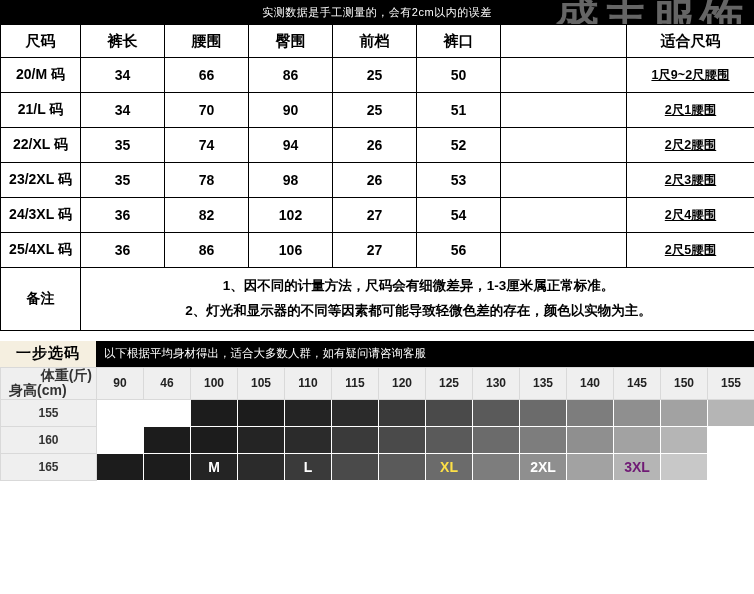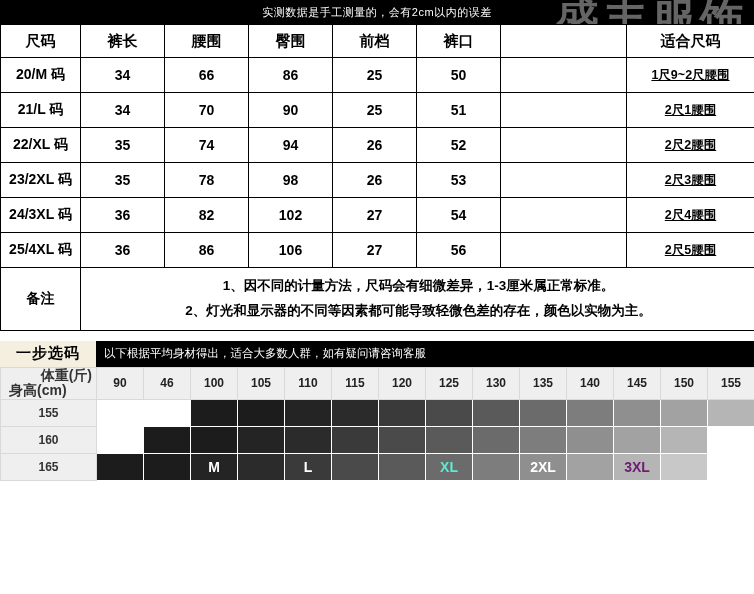--- a/index.html
+++ b/index.html
@@ -333,21 +333,21 @@
         </tr>
         <tr>
           <td class="rowhdr">165</td>
           <td class="cell" style="background: rgb(28, 28, 28);"></td>
           <td class="cell" style="background: rgb(28, 28, 28);"></td>
           <td class="cell" style="background: rgb(36, 36, 36);"><span style="color: rgb(255, 255, 255);">M</span></td>
           <td class="cell" style="background: rgb(43, 43, 43);"></td>
           <td class="cell" style="background: rgb(58, 58, 58);"><span style="color: rgb(255, 255, 255);">L</span></td>
           <td class="cell" style="background: rgb(74, 74, 74);"></td>
           <td class="cell" style="background: rgb(90, 90, 90);"></td>
-          <td class="cell" style="background: rgb(107, 107, 107);"><span style="color: #5eead4;">XL</span></td>
+          <td class="cell" style="background: rgb(107, 107, 107);"><span style="color: #fde047;">XL</span></td>
           <td class="cell" style="background: rgb(125, 125, 125);"></td>
           <td class="cell" style="background: rgb(143, 143, 143);"><span style="color: rgb(255, 255, 255);">2XL</span></td>
           <td class="cell" style="background: rgb(162, 162, 162);"></td>
           <td class="cell" style="background: rgb(181, 181, 181);"><span style="color: #701a75; text-align: center;">3XL</span></td>
           <td class="cell" style="background: rgb(200, 200, 200);"></td>
           <td class="cell" style="background: rgb(255, 255, 255);"><span style="color: rgb(255, 255, 255);">4XL</span></td>
         </tr>
       </tbody>
   </table>
 </div>

